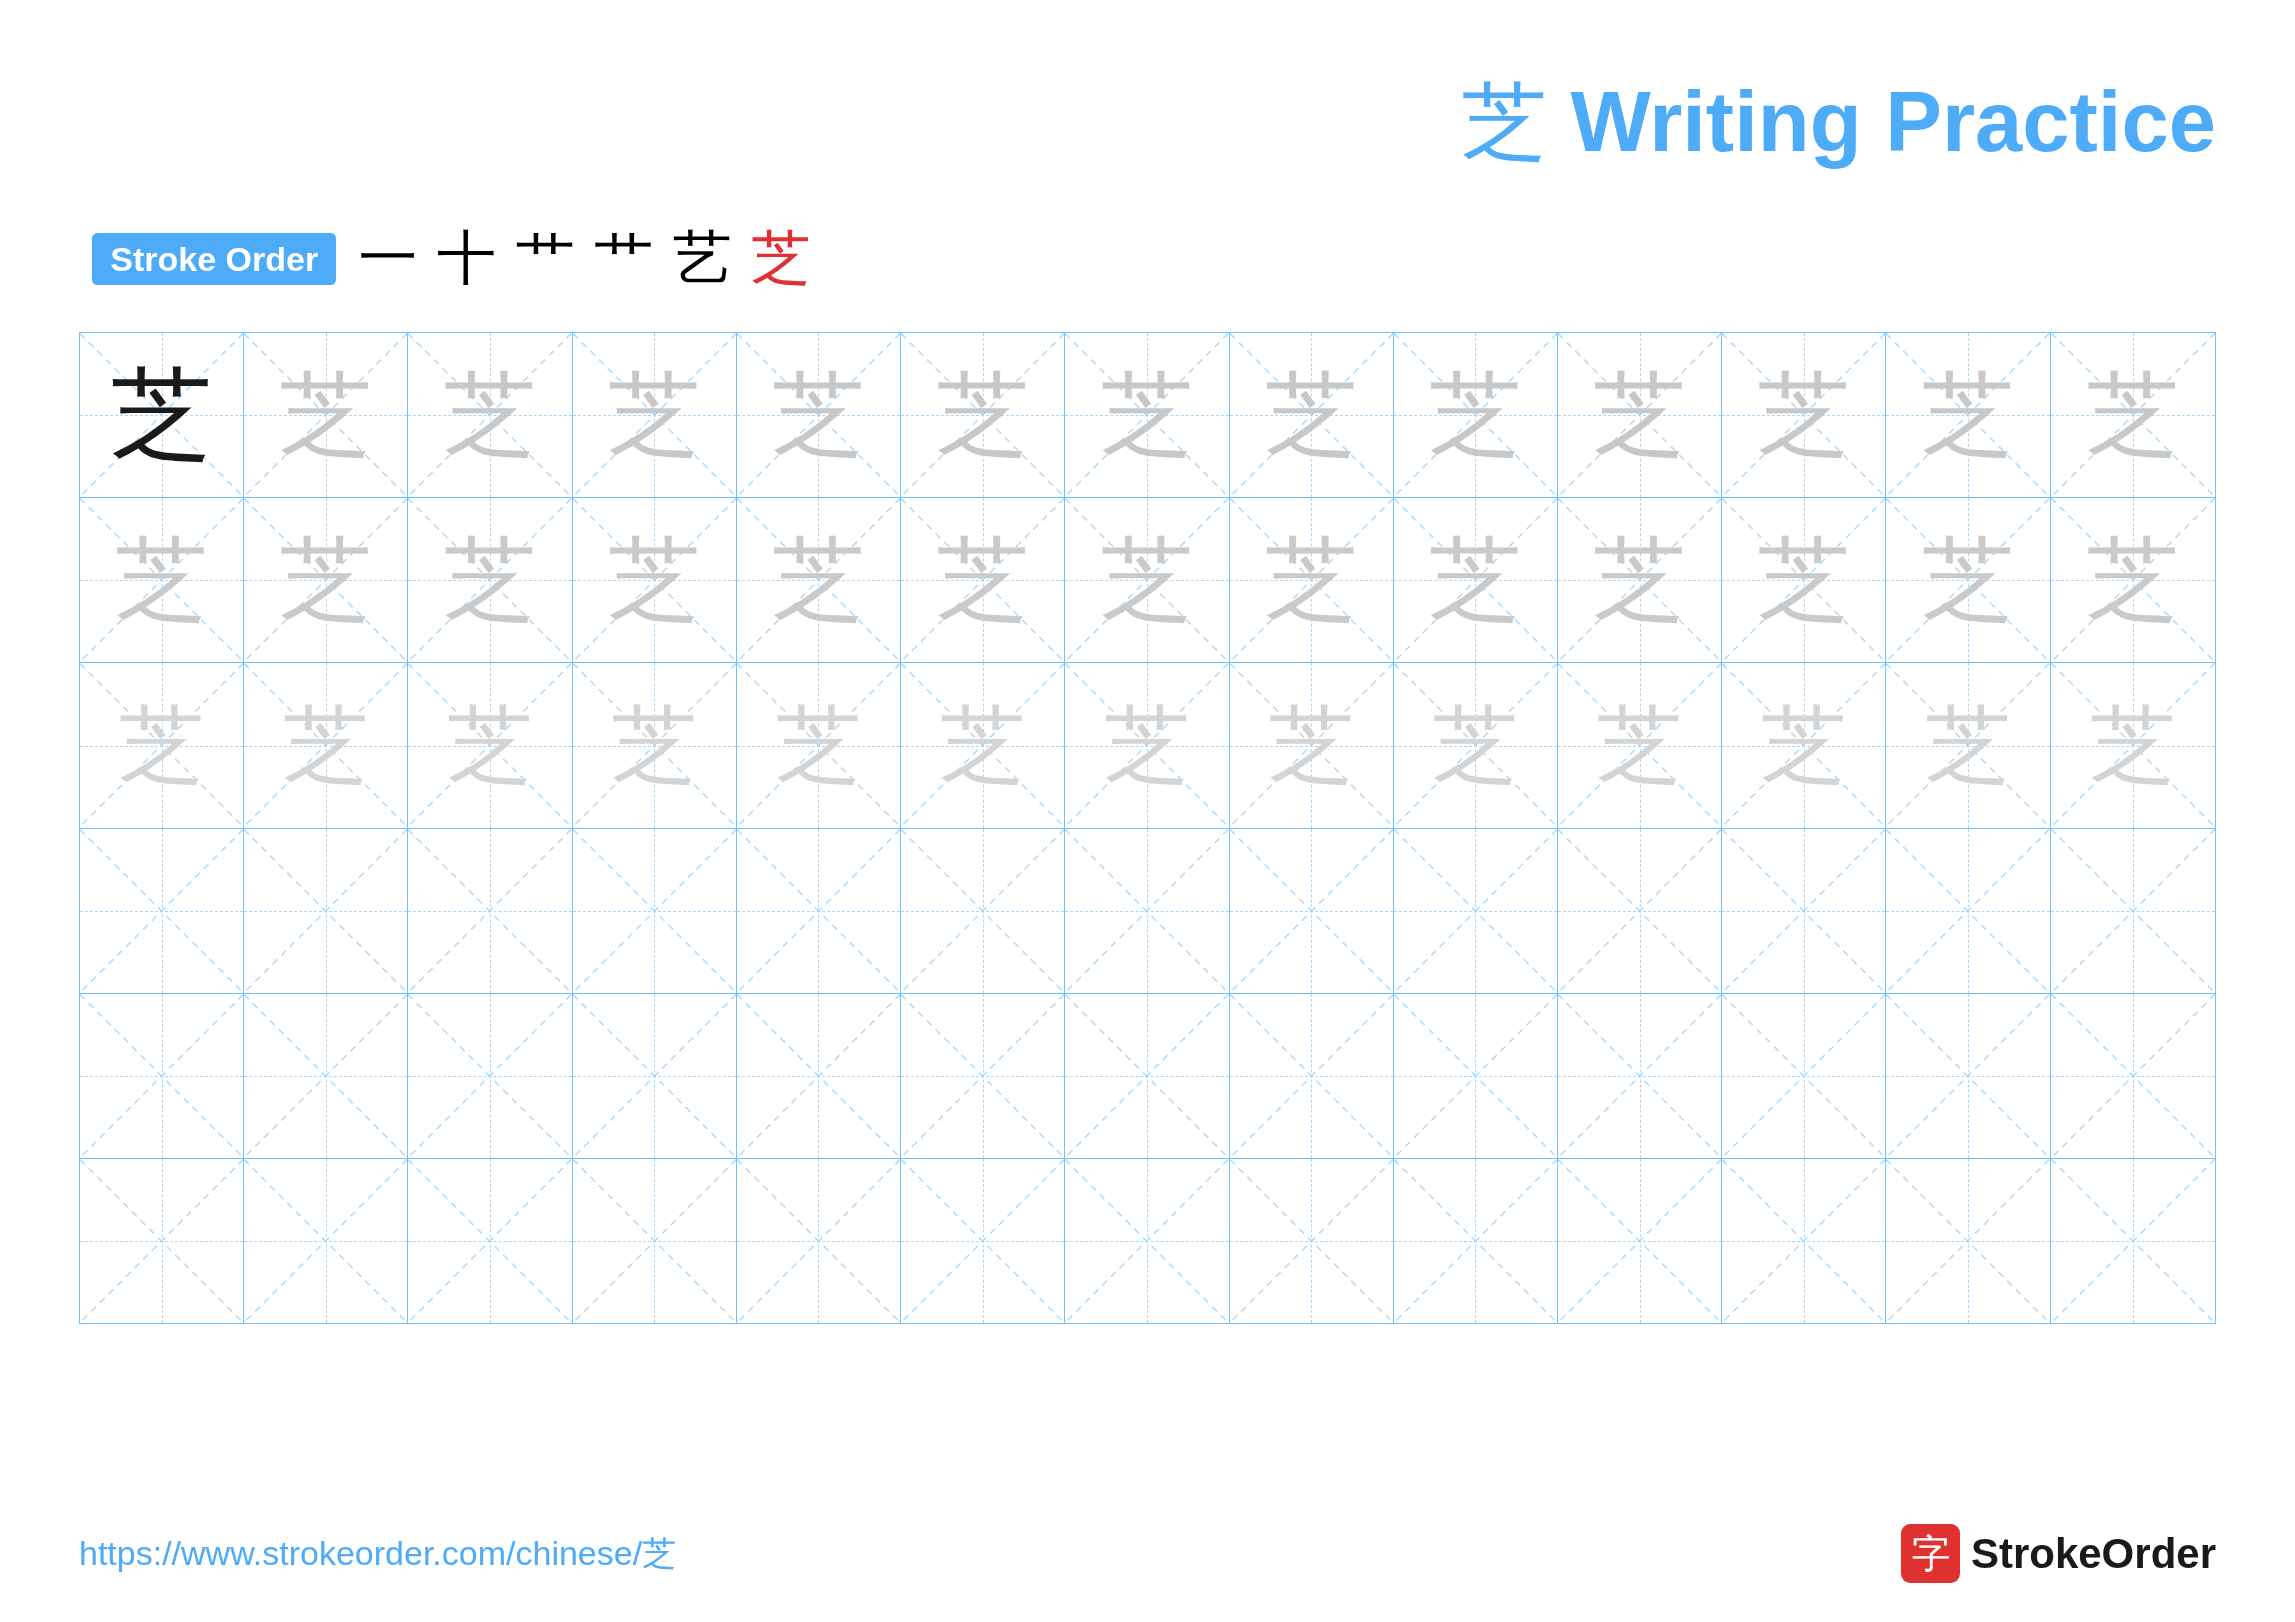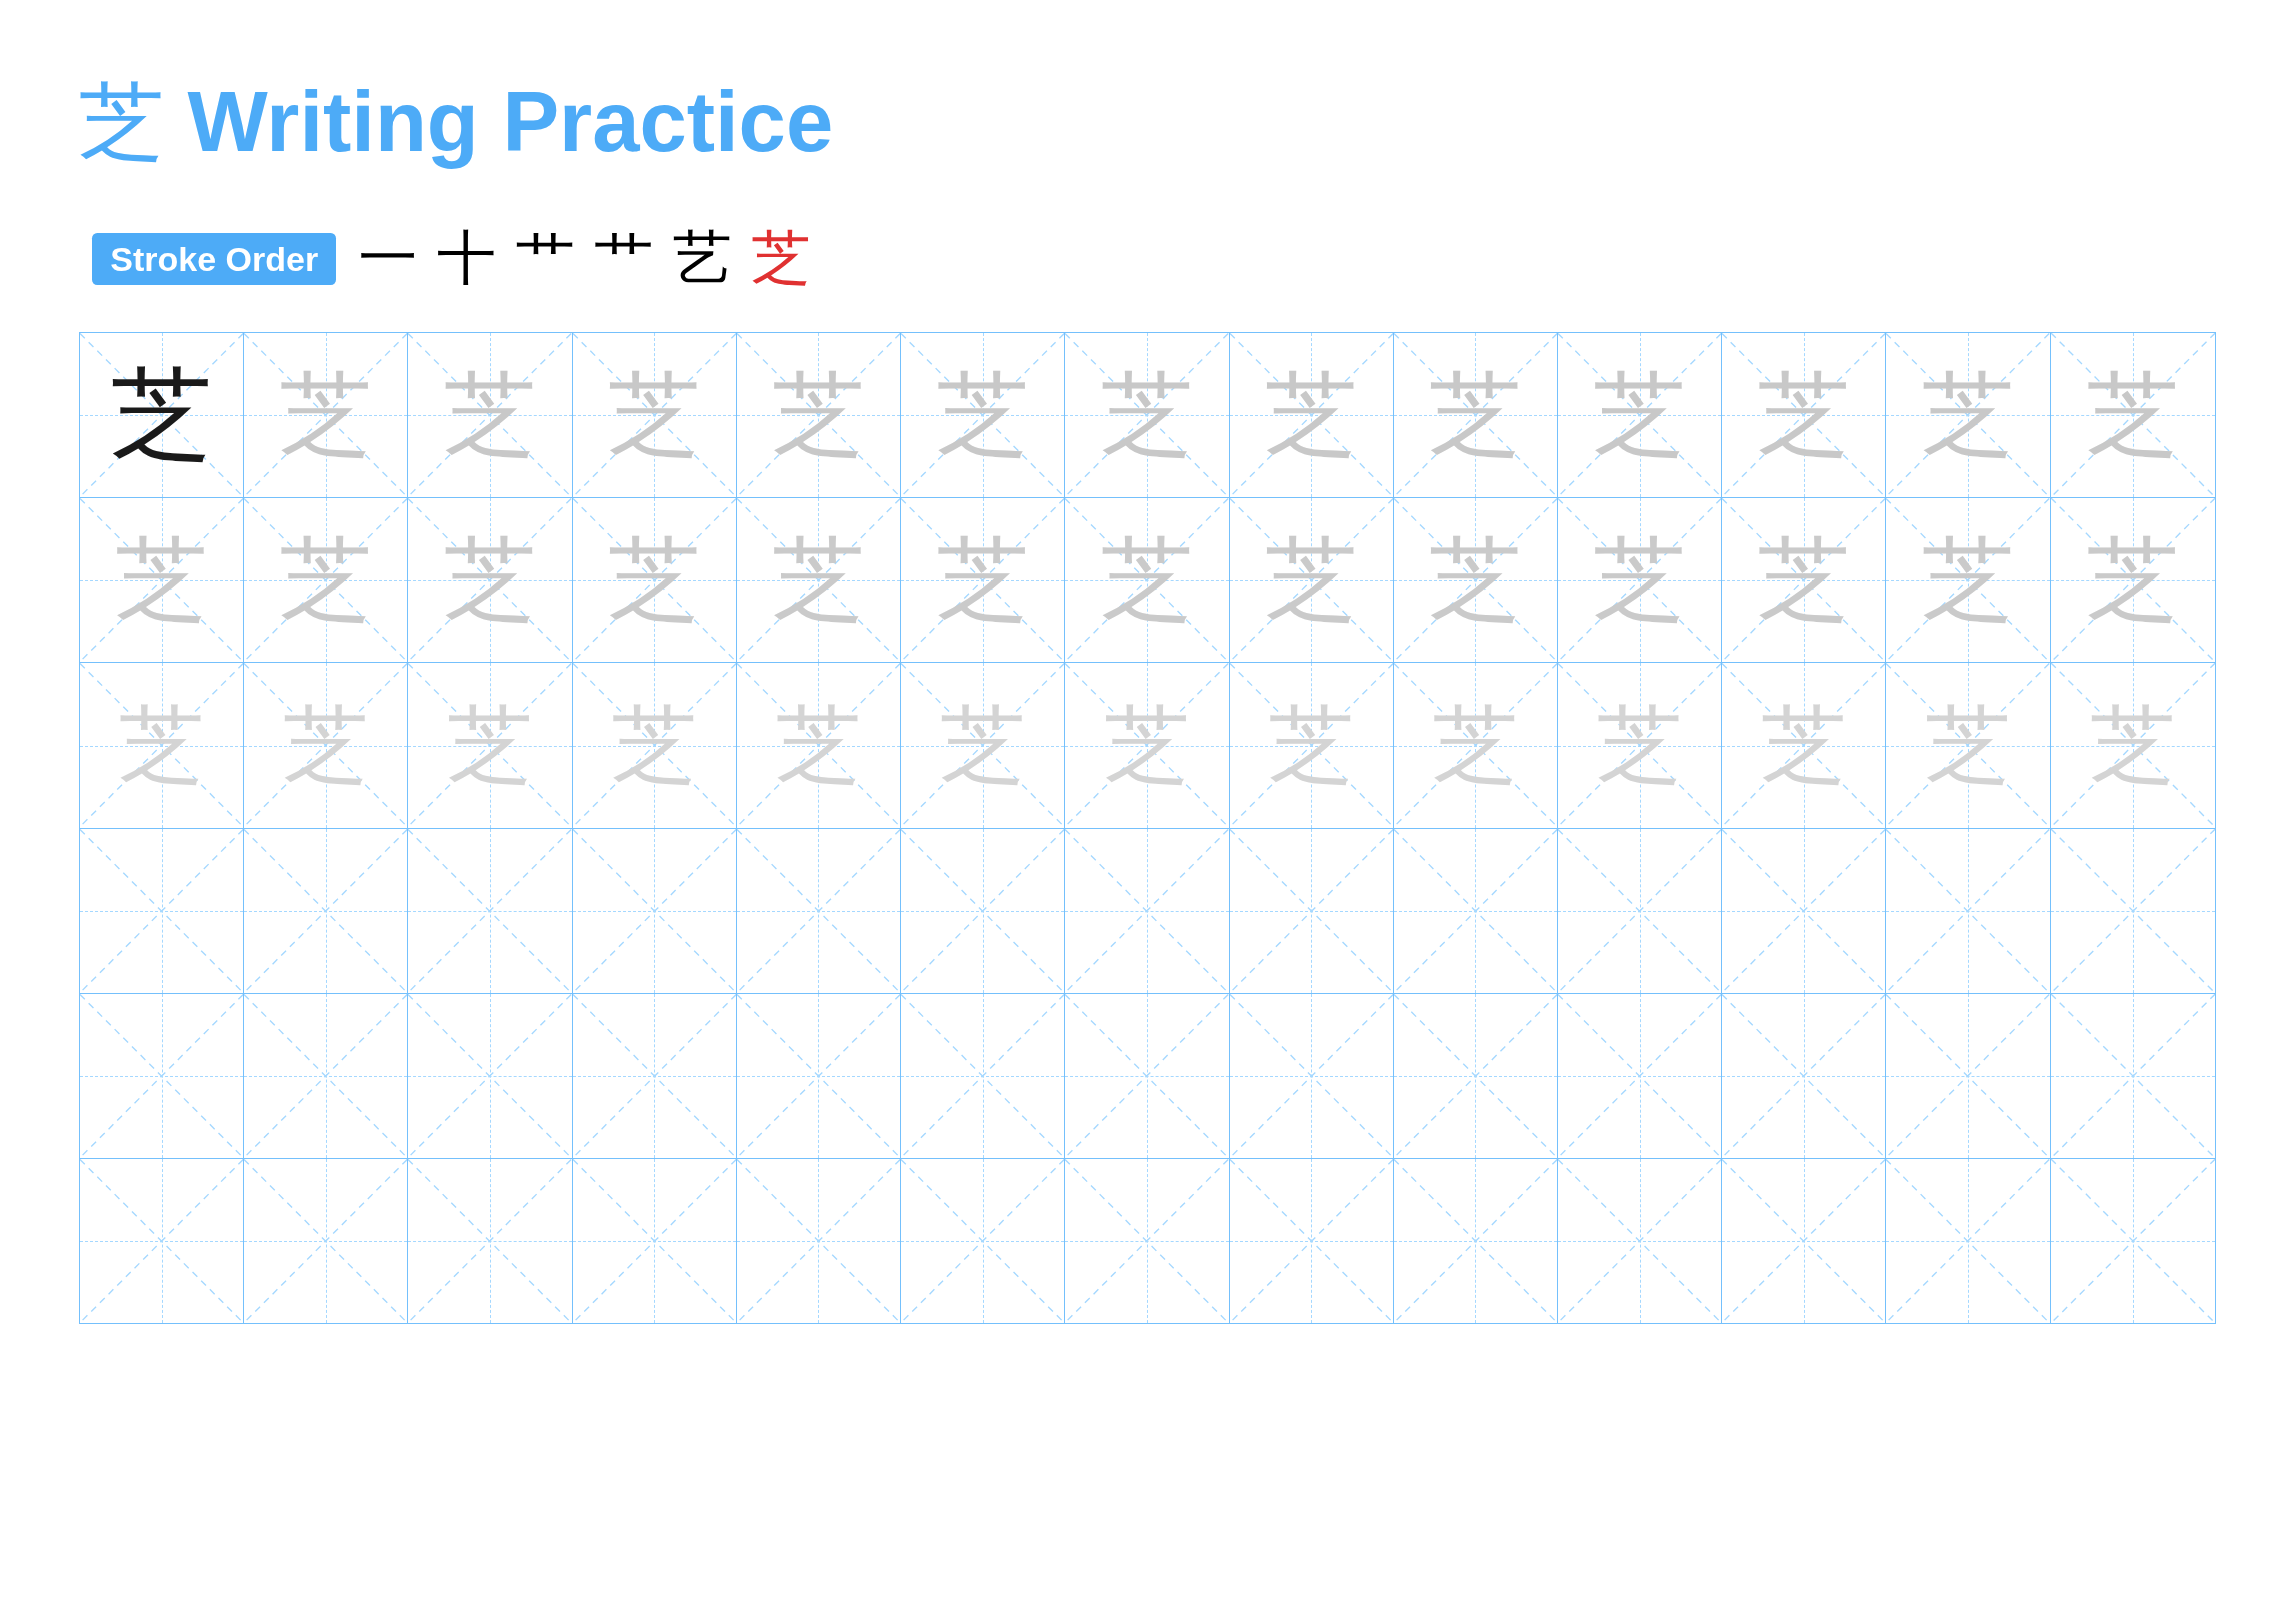--- a/index.html
+++ b/index.html
@@ -15,21 +15,21 @@
     .page {
       width: 2295px;
       height: 1622px;
       background: #fff;
       position: relative;
       padding: 52px 79px;
     }
 
     
     .title-area {
-      text-align: left;
+      text-align: right;
       margin-bottom: 39px;
       margin-top: 13px;
     }
     .title-chinese {
       color: #4dabf7;
       font-size: 85px;
       font-weight: normal;
     }
     .title-english {
       color: #4dabf7;
@@ -721,15 +721,24 @@
         </div>
         <div class="grid-cell">
           <svg class="cell-svg" viewBox="0 0 240 240" xmlns="http://www.w3.org/2000/svg">
       <line x1="0" y1="0" x2="240" y2="240" stroke="#a5d8ff" stroke-width="2" stroke-dasharray="10,8"></line>
       <line x1="240" y1="0" x2="0" y2="240" stroke="#a5d8ff" stroke-width="2" stroke-dasharray="10,8"></line>
     </svg>
         </div>
       </div>
     </div>
 
+  <div class="footer">
+    <a class="footer-url" href="#">https://www.strokeorder.com/chinese/芝</a>
+    <div class="footer-logo">
+      <div class="footer-logo-icon">
+        <span>字</span>
+      </div>
+      <span class="footer-logo-text">StrokeOrder</span>
+    </div>
+  </div>
 
 </div>
 
 
 </body></html>

